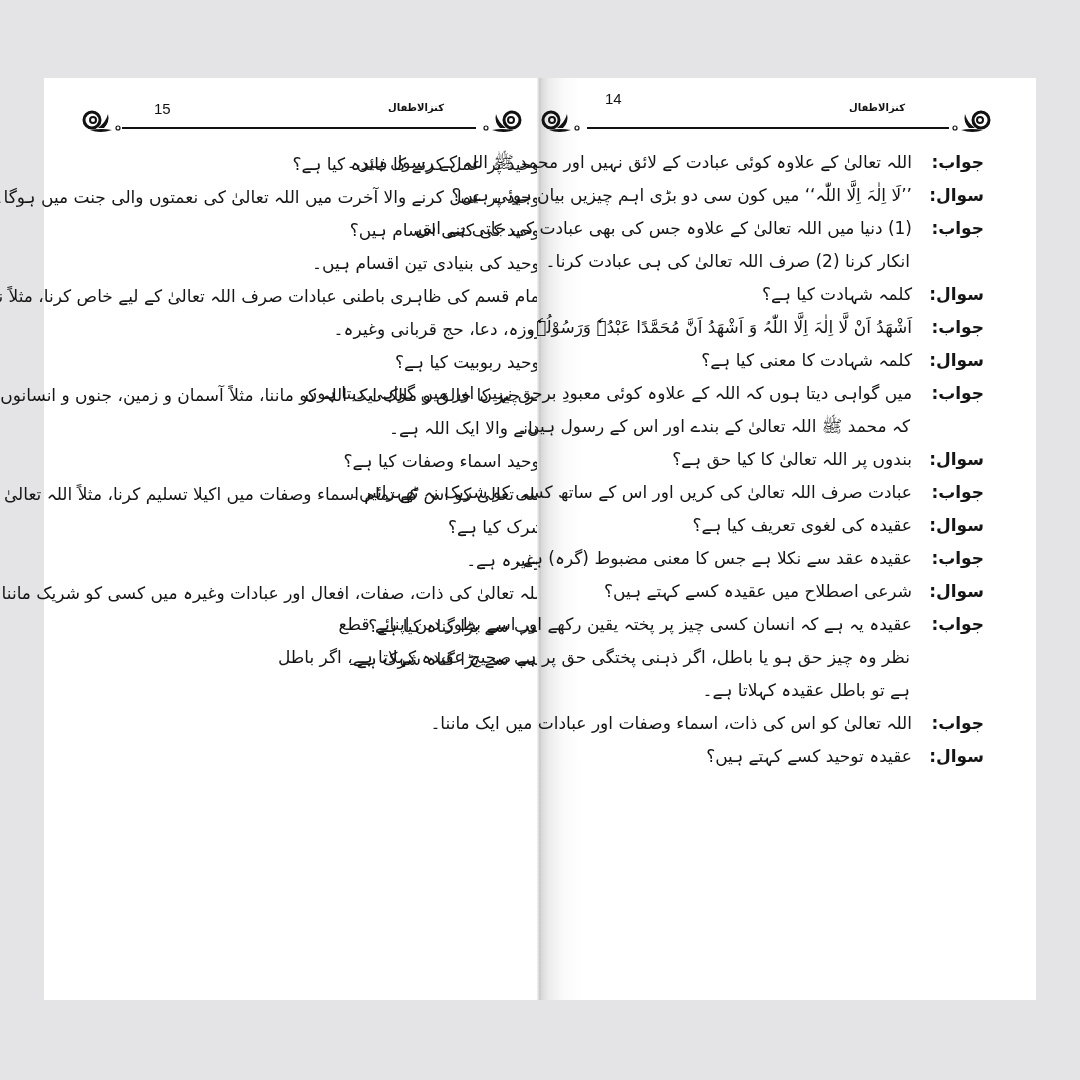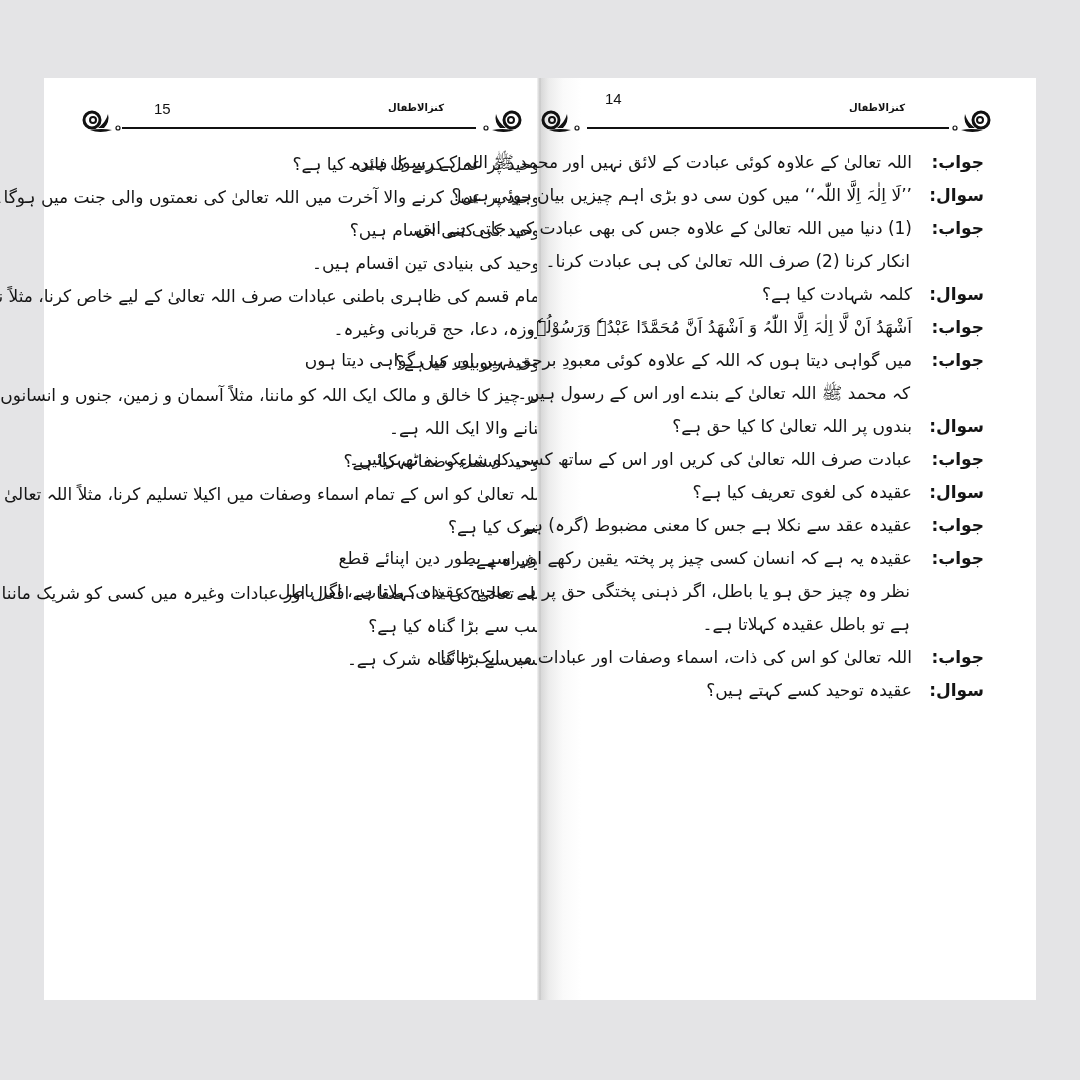--- a/index.html
+++ b/index.html
@@ -137,26 +137,28 @@
       </svg>
     </div>
 
     <div class="qa">
       <div class="line"><span class="label">جواب:</span><span class="text">اللہ تعالیٰ کے علاوہ کوئی عبادت کے لائق نہیں اور محمد ﷺ اللہ کے رسول ہیں۔</span></div>
       <div class="line"><span class="label">سوال:</span><span class="text">’’لَا اِلٰہَ اِلَّا اللّٰہ‘‘ میں کون سی دو بڑی اہم چیزیں بیان ہوئی ہیں؟</span></div>
       <div class="line"><span class="label">جواب:</span><span class="text">(1) دنیا میں اللہ تعالیٰ کے علاوہ جس کی بھی عبادت کی جاتی ہے اس</span></div>
       <div class="line cont"><span class="text">انکار کرنا (2) صرف اللہ تعالیٰ کی ہی عبادت کرنا۔</span></div>
       <div class="line"><span class="label">سوال:</span><span class="text">کلمہ شہادت کیا ہے؟</span></div>
       <div class="line"><span class="label">جواب:</span><span class="text">اَشْھَدُ اَنْ لَّا اِلٰہَ اِلَّا اللّٰہُ وَ اَشْھَدُ اَنَّ مُحَمَّدًا عَبْدُہٗ وَرَسُوْلُہٗ۔</span></div>
+      <div class="line"><span class="label">سوال:</span><span class="text">کلمہ شہادت کا معنی کیا ہے؟</span></div>
       <div class="line"><span class="label">جواب:</span><span class="text">میں گواہی دیتا ہوں کہ اللہ کے علاوہ کوئی معبودِ برحق نہیں اور میں گواہی دیتا ہوں</span></div>
       <div class="line cont"><span class="text">کہ محمد ﷺ اللہ تعالیٰ کے بندے اور اس کے رسول ہیں۔</span></div>
       <div class="line"><span class="label">سوال:</span><span class="text">بندوں پر اللہ تعالیٰ کا کیا حق ہے؟</span></div>
       <div class="line"><span class="label">جواب:</span><span class="text">عبادت صرف اللہ تعالیٰ کی کریں اور اس کے ساتھ کسی کو شریک نہ ٹھہرائیں۔</span></div>
       <div class="line"><span class="label">سوال:</span><span class="text">عقیدہ کی لغوی تعریف کیا ہے؟</span></div>
       <div class="line"><span class="label">جواب:</span><span class="text">عقیدہ عقد سے نکلا ہے جس کا معنی مضبوط (گرہ) ہے۔</span></div>
+      <div class="line"><span class="label">سوال:</span><span class="text">شرعی اصطلاح میں عقیدہ کسے کہتے ہیں؟</span></div>
       <div class="line"><span class="label">جواب:</span><span class="text">عقیدہ یہ ہے کہ انسان کسی چیز پر پختہ یقین رکھے اور اسے بطور دین اپنائے قطع</span></div>
       <div class="line cont"><span class="text">نظر وہ چیز حق ہو یا باطل، اگر ذہنی پختگی حق پر ہے صحیح عقیدہ کہلاتا ہے، اگر باطل</span></div>
       <div class="line cont"><span class="text">ہے تو باطل عقیدہ کہلاتا ہے۔</span></div>
       <div class="line"><span class="label">جواب:</span><span class="text">اللہ تعالیٰ کو اس کی ذات، اسماء وصفات اور عبادات میں ایک ماننا۔</span></div>
       <div class="line"><span class="label">سوال:</span><span class="text">عقیدہ توحید کسے کہتے ہیں؟</span></div>
     </div>
   </div>
 </div>
 
 </body></html>

